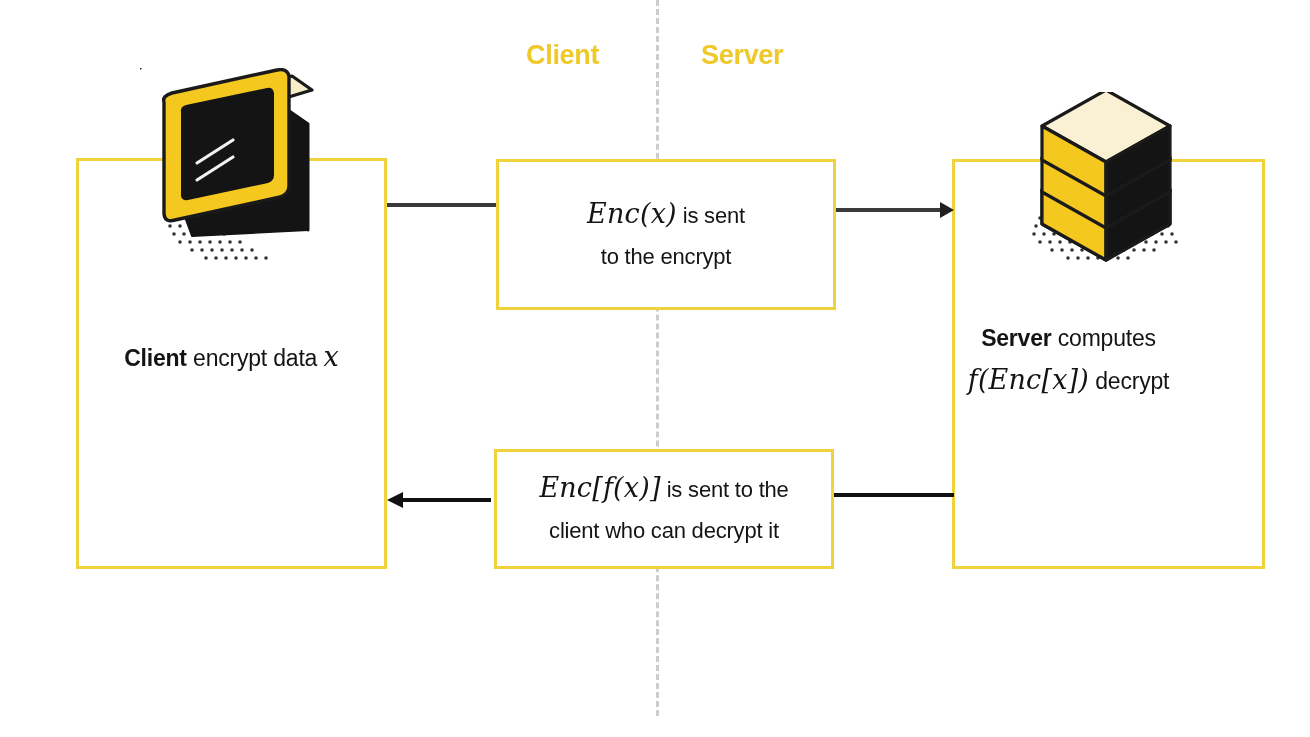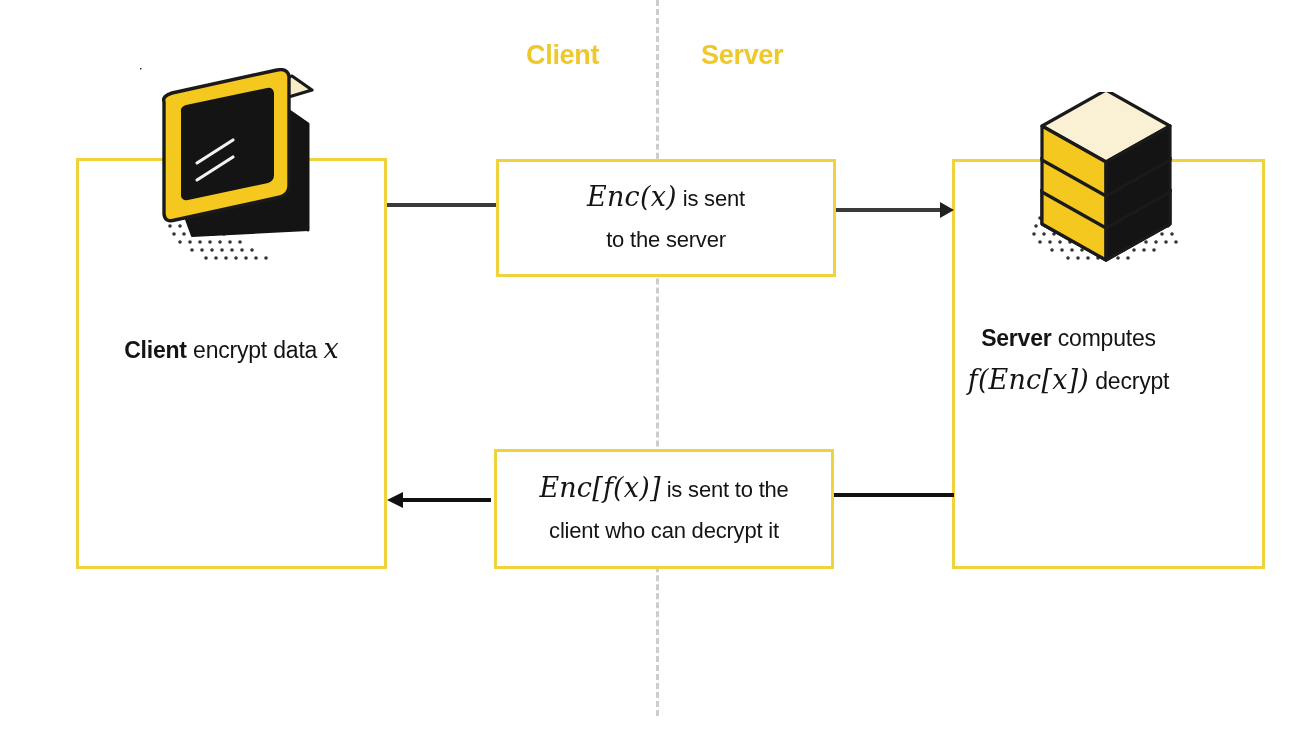--- a/index.html
+++ b/index.html
@@ -54,33 +54,33 @@
     position: absolute;
     border: 3px solid #EFD23C;
     background: #ffffff;
     box-sizing: border-box;
     display: flex;
     flex-direction: column;
     align-items: center;
     justify-content: center;
     z-index: 5;
   }
-  #msg-box-up   { left: 496px; top: 159px; width: 340px; height: 118px; }
+  #msg-box-up   { left: 496px; top: 159px; width: 340px; height: 151px; }
   #msg-box-down { left: 494px; top: 449px; width: 340px; height: 120px; }
 
   
   .body-text {
     position: absolute;
     text-align: center;
     font-size: 23px;
     line-height: 41px;
     color: #141414;
     letter-spacing: -0.2px;
   }
-  #client-text { left: 76px; top: 328px; width: 311px; }
+  #client-text { left: 76px; top: 336px; width: 311px; }
   #server-text { left: 912px; top: 318px; width: 313px; }
 
   .msg-text {
     text-align: center;
     font-size: 22px;
     line-height: 41px;
     color: #141414;
     letter-spacing: -0.2px;
     width: 100%;
   }
@@ -277,21 +277,21 @@
     </div>
     <div>
       <span class="math">f(Enc[x])</span><span> decrypt</span>
     </div>
   </div>
 
   <div class="msg-box" id="msg-box-up">
     <div class="msg-text">
       <span class="math">Enc(x)</span><span> is sent</span>
     </div>
-    <div class="msg-text">to the server</div>
+    <div class="msg-text">to the encrypt</div>
   </div>
 
   <div class="msg-box" id="msg-box-down">
     <div class="msg-text">
       <span class="math">Enc[f(x)]</span><span> is sent to the</span>
     </div>
     <div class="msg-text">client who can decrypt it</div>
   </div>
 
   <svg class="arrow-svg" id="arrow-up-left" width="112" height="10" viewBox="0 0 112 10">

